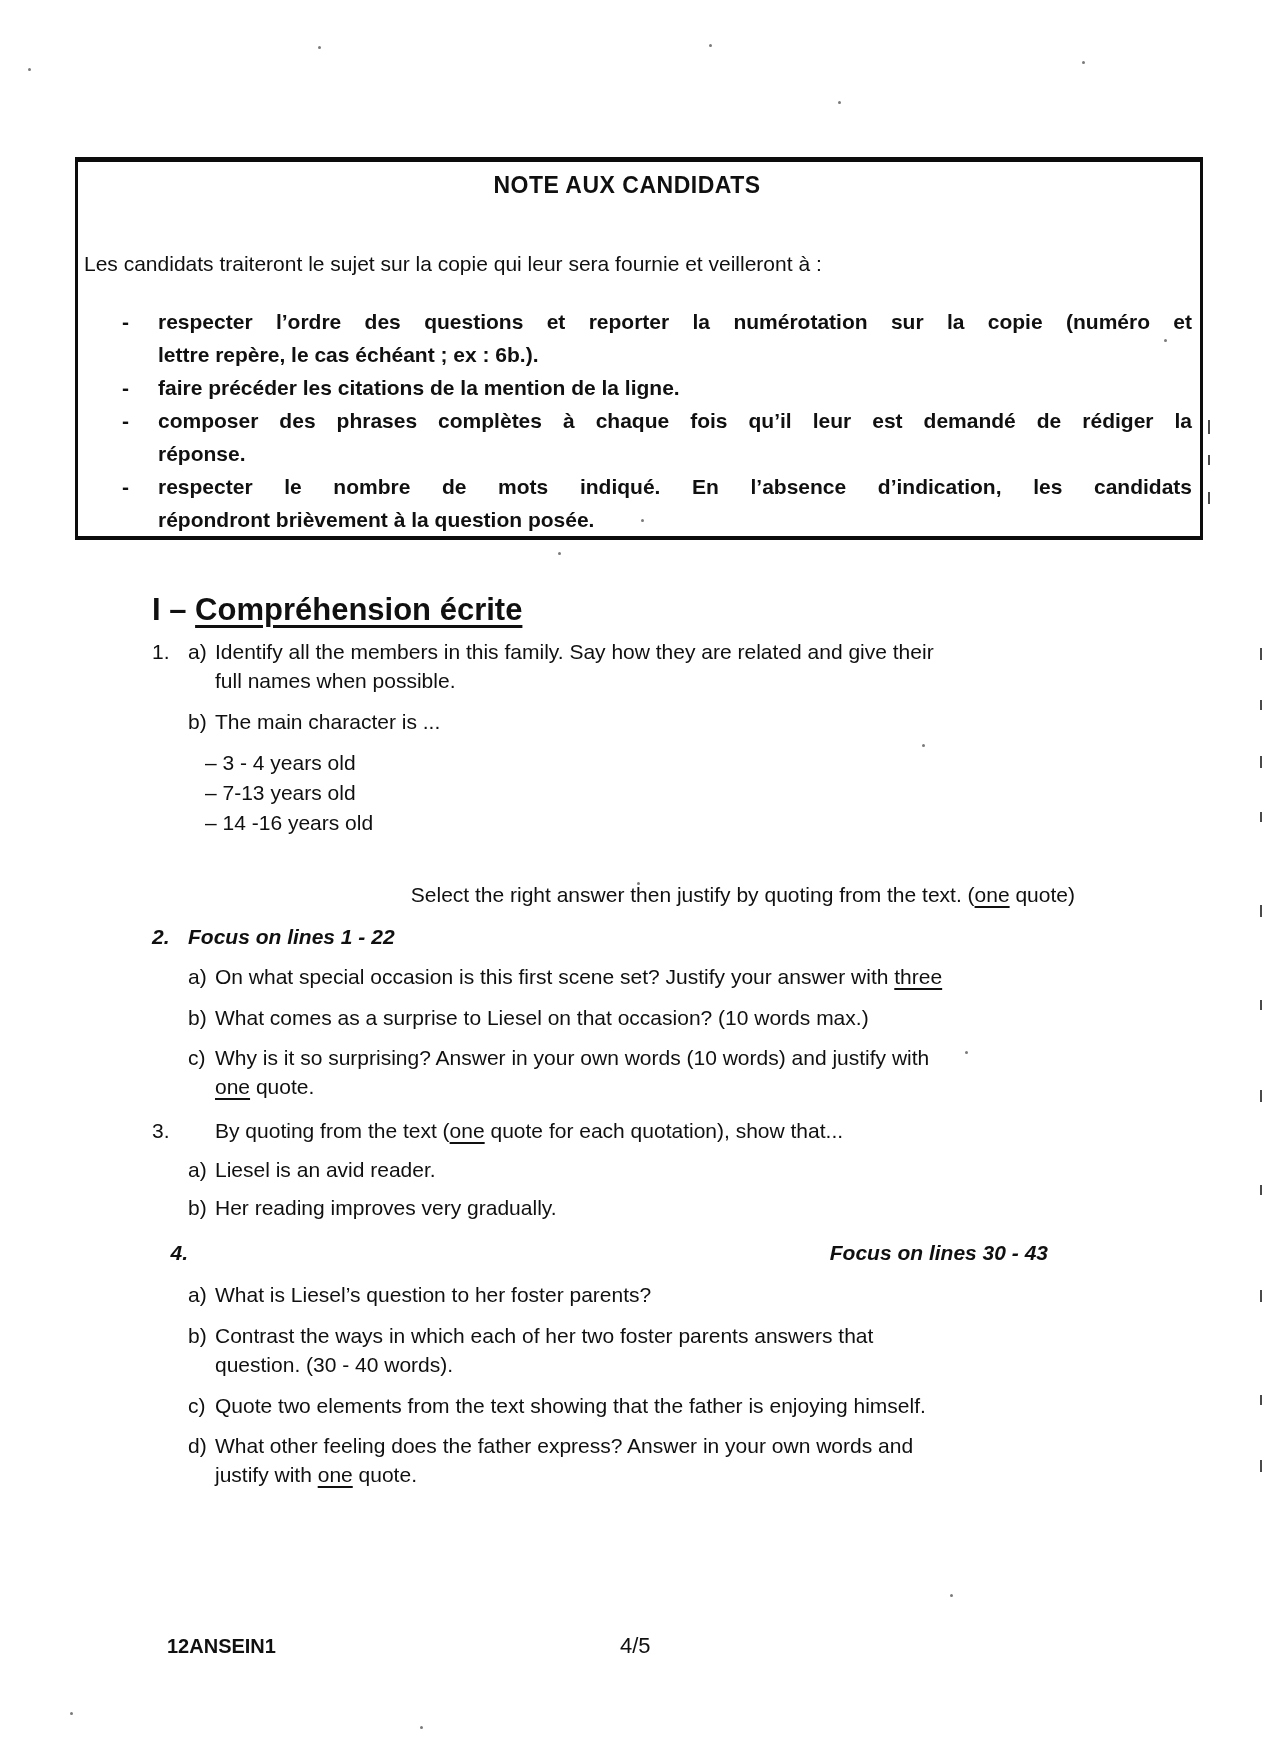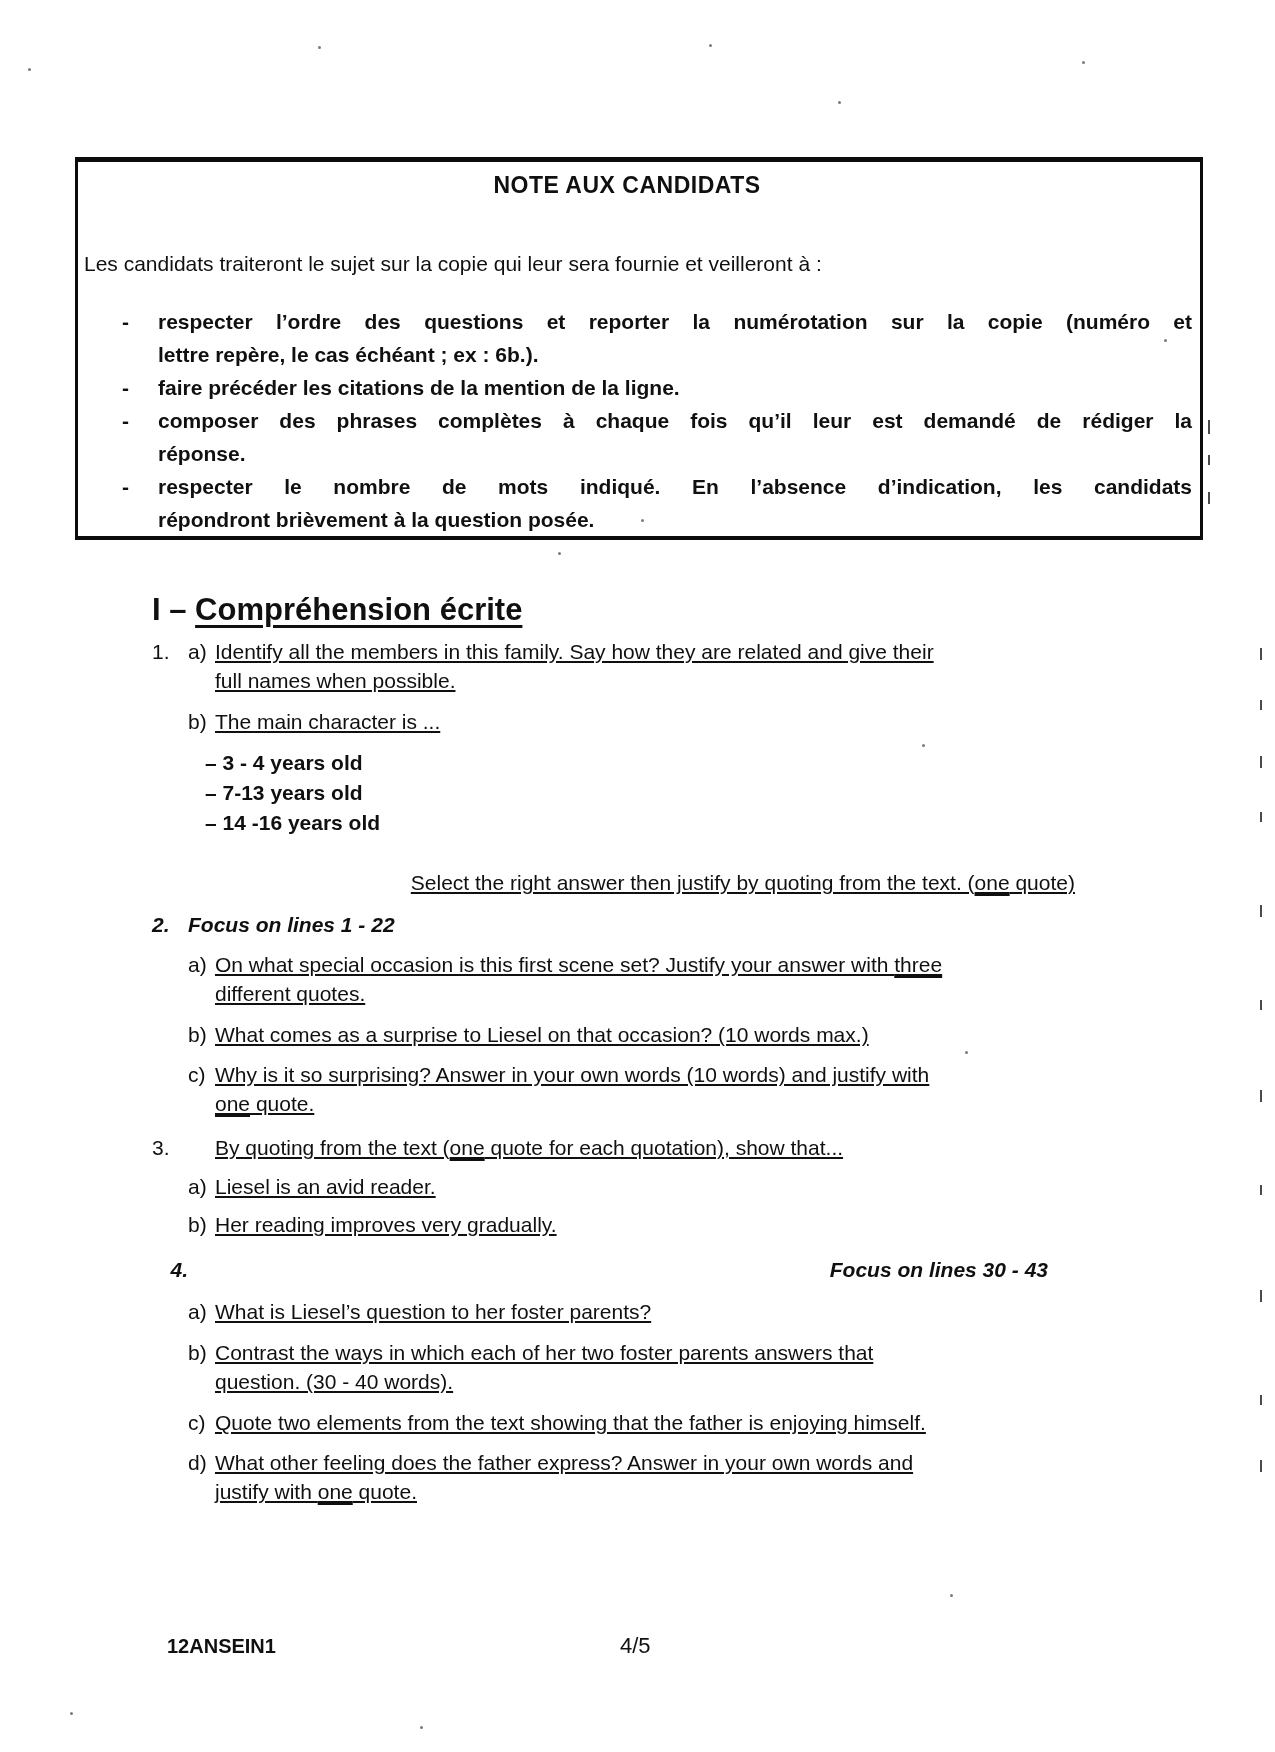--- a/index.html
+++ b/index.html
@@ -31,29 +31,29 @@
   
   .content{position:absolute;left:152px;top:595px;width:960px;}
   .sec-heading{font-size:31px;font-weight:700;line-height:30px;margin-bottom:12px;}
   .sec-heading .title{
     text-decoration:underline;text-decoration-thickness:3px;text-underline-offset:5px;
   }
   .row{display:flex;align-items:flex-start;}
   .col-num{width:36px;flex:none;font-size:21px;line-height:29px;}
   .col-letter{width:27px;flex:none;font-size:21px;line-height:29px;}
   .col-text{width:860px;flex:none;font-size:21px;line-height:29px;}
-  .line{min-height:29px;text-decoration:underline;}
+  .line{min-height:29px;}
   .focus{font-weight:700;font-style:italic;}
   .options{margin-left:-10px;line-height:30px;}
   .opt{min-height:30px;}
   .select-line{margin-left:12px;}
   .useg{text-decoration:underline;text-decoration-thickness:2px;text-underline-offset:4px;}
   .mb12{margin-bottom:12px;} .mb11{margin-bottom:11px;} .mb13{margin-bottom:13px;text-align:right;}
   .mb15{margin-bottom:15px;} .mb10{margin-bottom:10px;} .mb9{margin-bottom:9px;}
-  .mb16{margin-bottom:16px;} .mb30{margin-bottom:30px;font-weight:bold;}
+  .mb16{margin-bottom:16px;} .mb30{margin-bottom:42px;}
   
   .footer-code{position:absolute;left:167px;top:1635px;font-size:20px;font-weight:700;}
   .footer-page{position:absolute;left:620px;top:1633px;font-size:22px;}
   
   .speck{position:absolute;background:#7a7a7a;width:3px;height:3px;border-radius:50%;}
   .rdash{position:absolute;width:2px;background:#4a4a4a;}
 </style>
 </head>
 <body>
 
@@ -136,21 +136,20 @@
   <div class="row mb11">
     <span class="col-num focus">2.</span>
     <div class="col-text focus">Focus on lines 1 - 22</div>
   </div>
 
   <div class="row mb12">
     <span class="col-num"></span>
     <span class="col-letter">a)</span>
     <div class="col-text">
       <div class="line"><span>On what special occasion is this first scene set? Justify your answer with </span><span class="useg">three</span></div>
-      <div class="line"><span>different quotes.</span></div>
     </div>
   </div>
 
   <div class="row mb11">
     <span class="col-num"></span>
     <span class="col-letter">b)</span>
     <div class="col-text">
       <div class="line"><span>What comes as a surprise to Liesel on that occasion? (10 words max.)</span></div>
     </div>
   </div>

